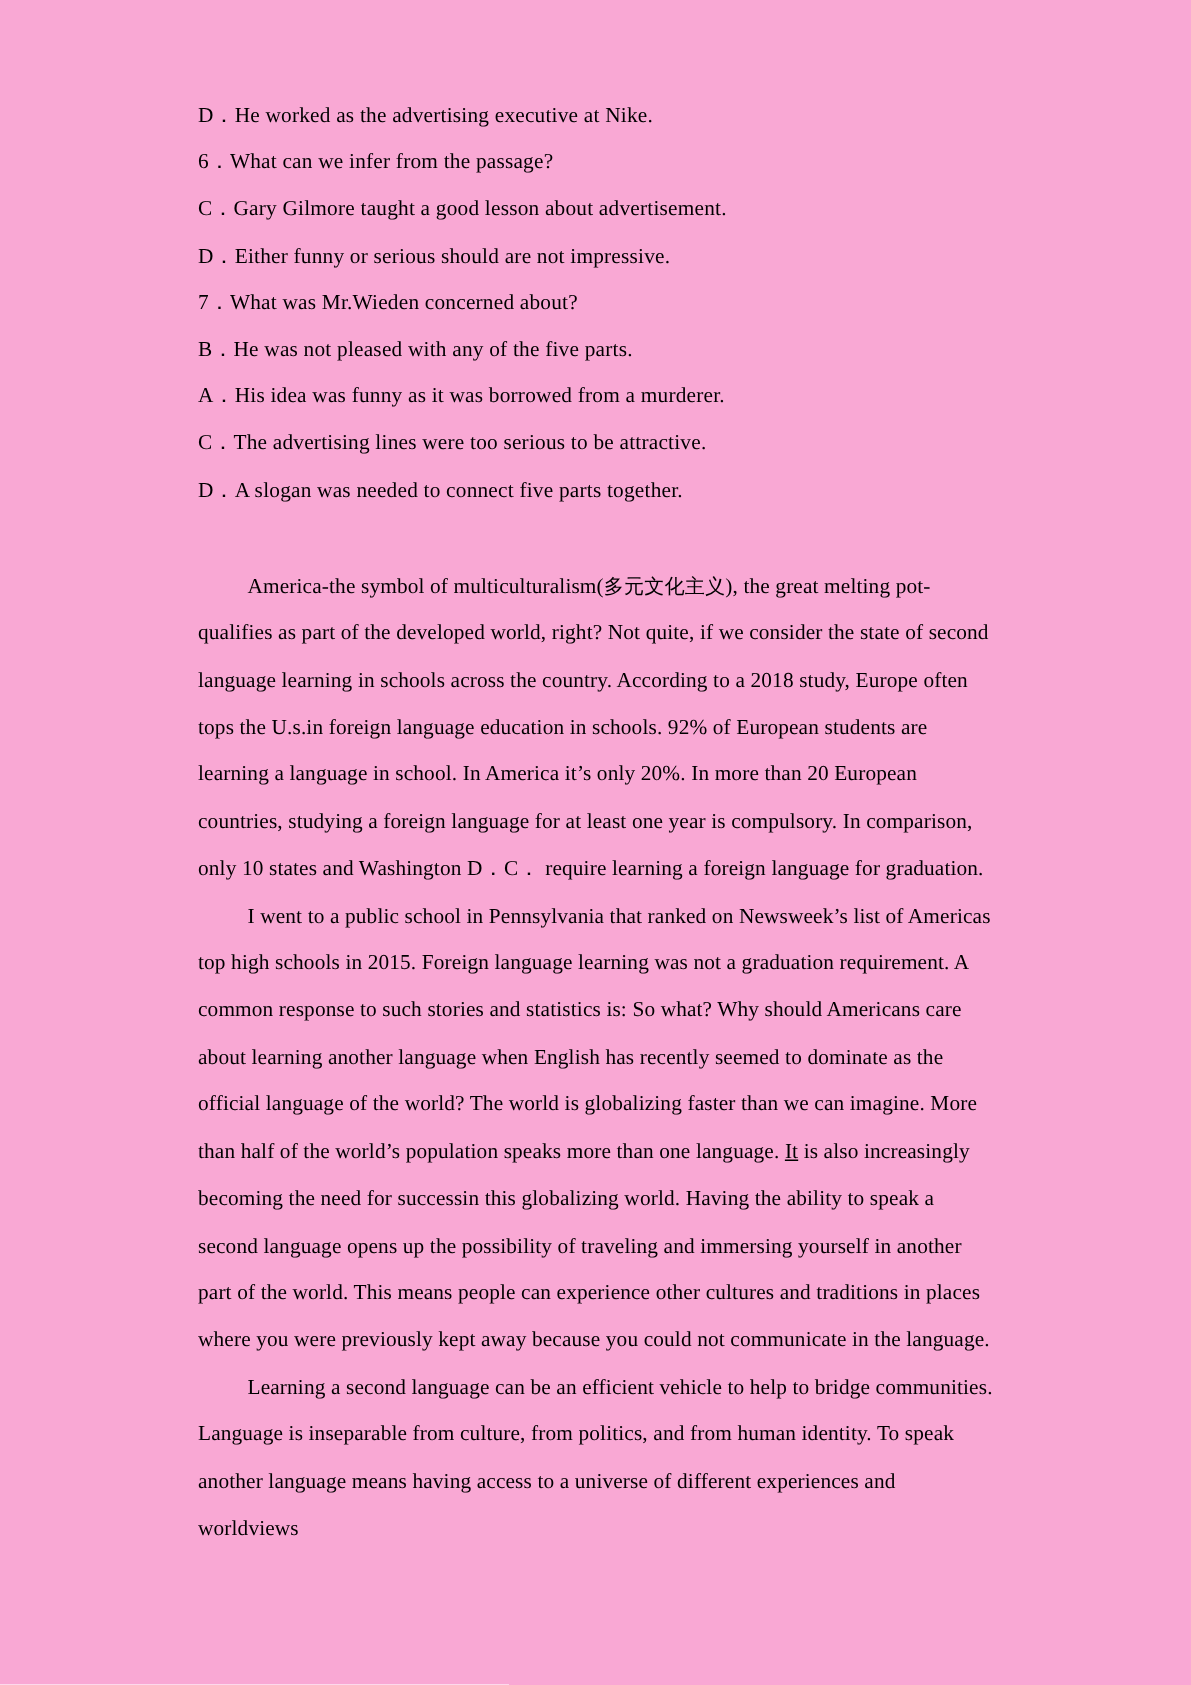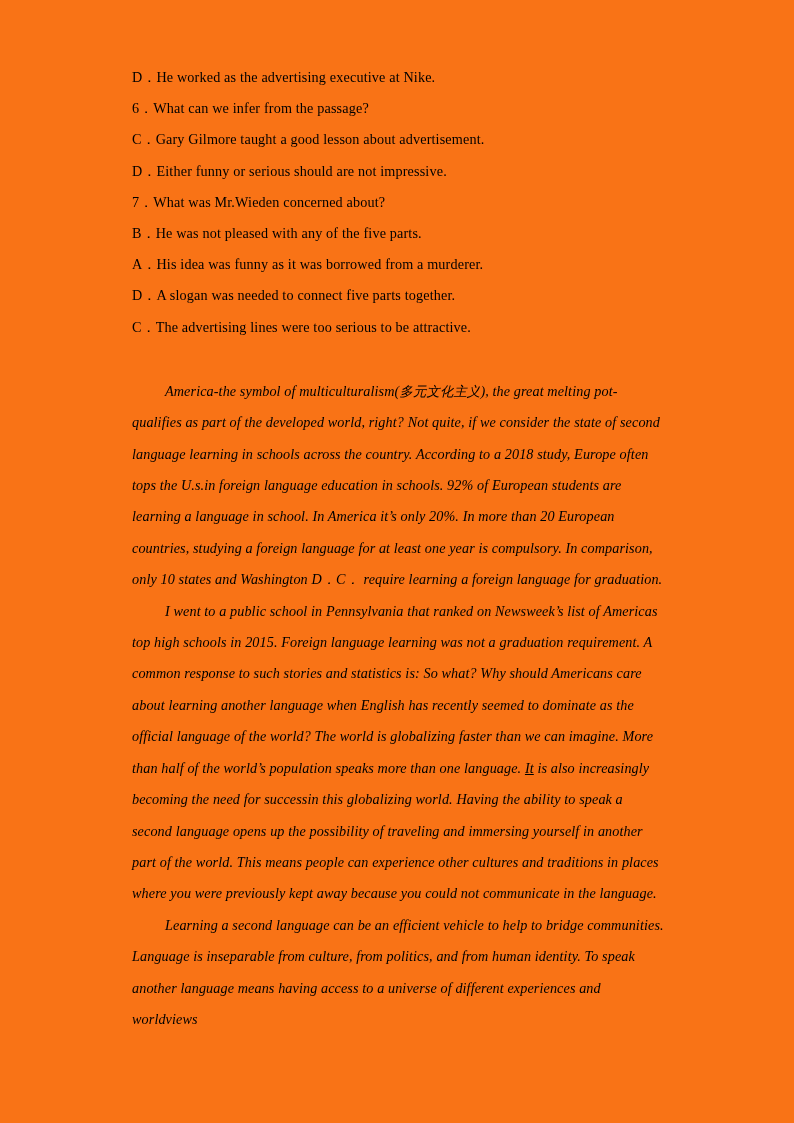--- a/index.html
+++ b/index.html
@@ -16,21 +16,21 @@
     color: #000000;
     -webkit-font-smoothing: none;
   }
 
   #page {
     position: absolute;
     left: 0;
     top: 0;
     width: 794px;
     height: 1123px;
-    background: #f97316;
+    background: #f9a8d4;
   }
 
   .content {
     position: absolute;
     left: 132px;
     top: 62px;
     width: 532px;
   }
 
   
@@ -55,21 +55,20 @@
   .passage {
     margin-top: 33px;
   }
   .para {
     font-size: 14.2px;
     line-height: 31.4px;
     text-align: left;
     letter-spacing: 0.1px;
     margin: 0;
     width: 532px;
-    font-style: italic;
   }
   .para.indented {
     text-indent: 33px;
   }
   .cjk {
     font-family: "DejaVu Sans", "Liberation Sans", sans-serif;
     font-size: 13.4px;
   }
   u.ul {
     text-decoration: underline;
@@ -98,24 +97,24 @@
       <div class="q-line">
         <span class="q-label">7．</span><span class="q-text">What was Mr.Wieden concerned about?</span>
       </div>
       <div class="q-line">
         <span class="q-label">B．</span><span class="q-text">He was not pleased with any of the five parts.</span>
       </div>
       <div class="q-line">
         <span class="q-label">A．</span><span class="q-text">His idea was funny as it was borrowed from a murderer.</span>
       </div>
       <div class="q-line">
-        <span class="q-label">D．</span><span class="q-text">A slogan was needed to connect five parts together.</span>
+        <span class="q-label">C．</span><span class="q-text">The advertising lines were too serious to be attractive.</span>
       </div>
       <div class="q-line">
-        <span class="q-label">C．</span><span class="q-text">The advertising lines were too serious to be attractive.</span>
+        <span class="q-label">D．</span><span class="q-text">A slogan was needed to connect five parts together.</span>
       </div>
     </div>
 
     <div class="passage">
 
       <p class="para indented"><span>America-the symbol of multiculturalism(</span><span class="cjk">多元文化主义</span><span>), the great melting pot-qualifies as part of the developed world, right? Not quite, if we consider the state of second language learning in schools across the country. According to a 2018 study, Europe often tops the U.s.in foreign language education in schools. 92% of European students are learning a language in school. In America it’s only 20%. In more than 20 European countries, studying a foreign language for at least one year is compulsory. In comparison, only 10 states and Washington D．C． require learning a foreign language for graduation.</span></p>
 
       <p class="para indented"><span>I went to a public school in Pennsylvania that ranked on Newsweek’s list of Americas top high schools in 2015. Foreign language learning was not a graduation requirement. A common response to such stories and statistics is: So what? Why should Americans care about learning another language when English has recently seemed to dominate as the official language of the world? The world is globalizing faster than we can imagine. More than half of the world’s population speaks more than one language. </span><u class="ul">It</u><span> is also increasingly becoming the need for successin this globalizing world. Having the ability to speak a second language opens up the possibility of traveling and immersing yourself in another part of the world. This means people can experience other cultures and traditions in places where you were previously kept away because you could not communicate in the language.</span></p>
 
       <p class="para indented">Learning a second language can be an efficient vehicle to help to bridge communities. Language is inseparable from culture, from politics, and from human identity. To speak another language means having access to a universe of different experiences and worldviews</p>

